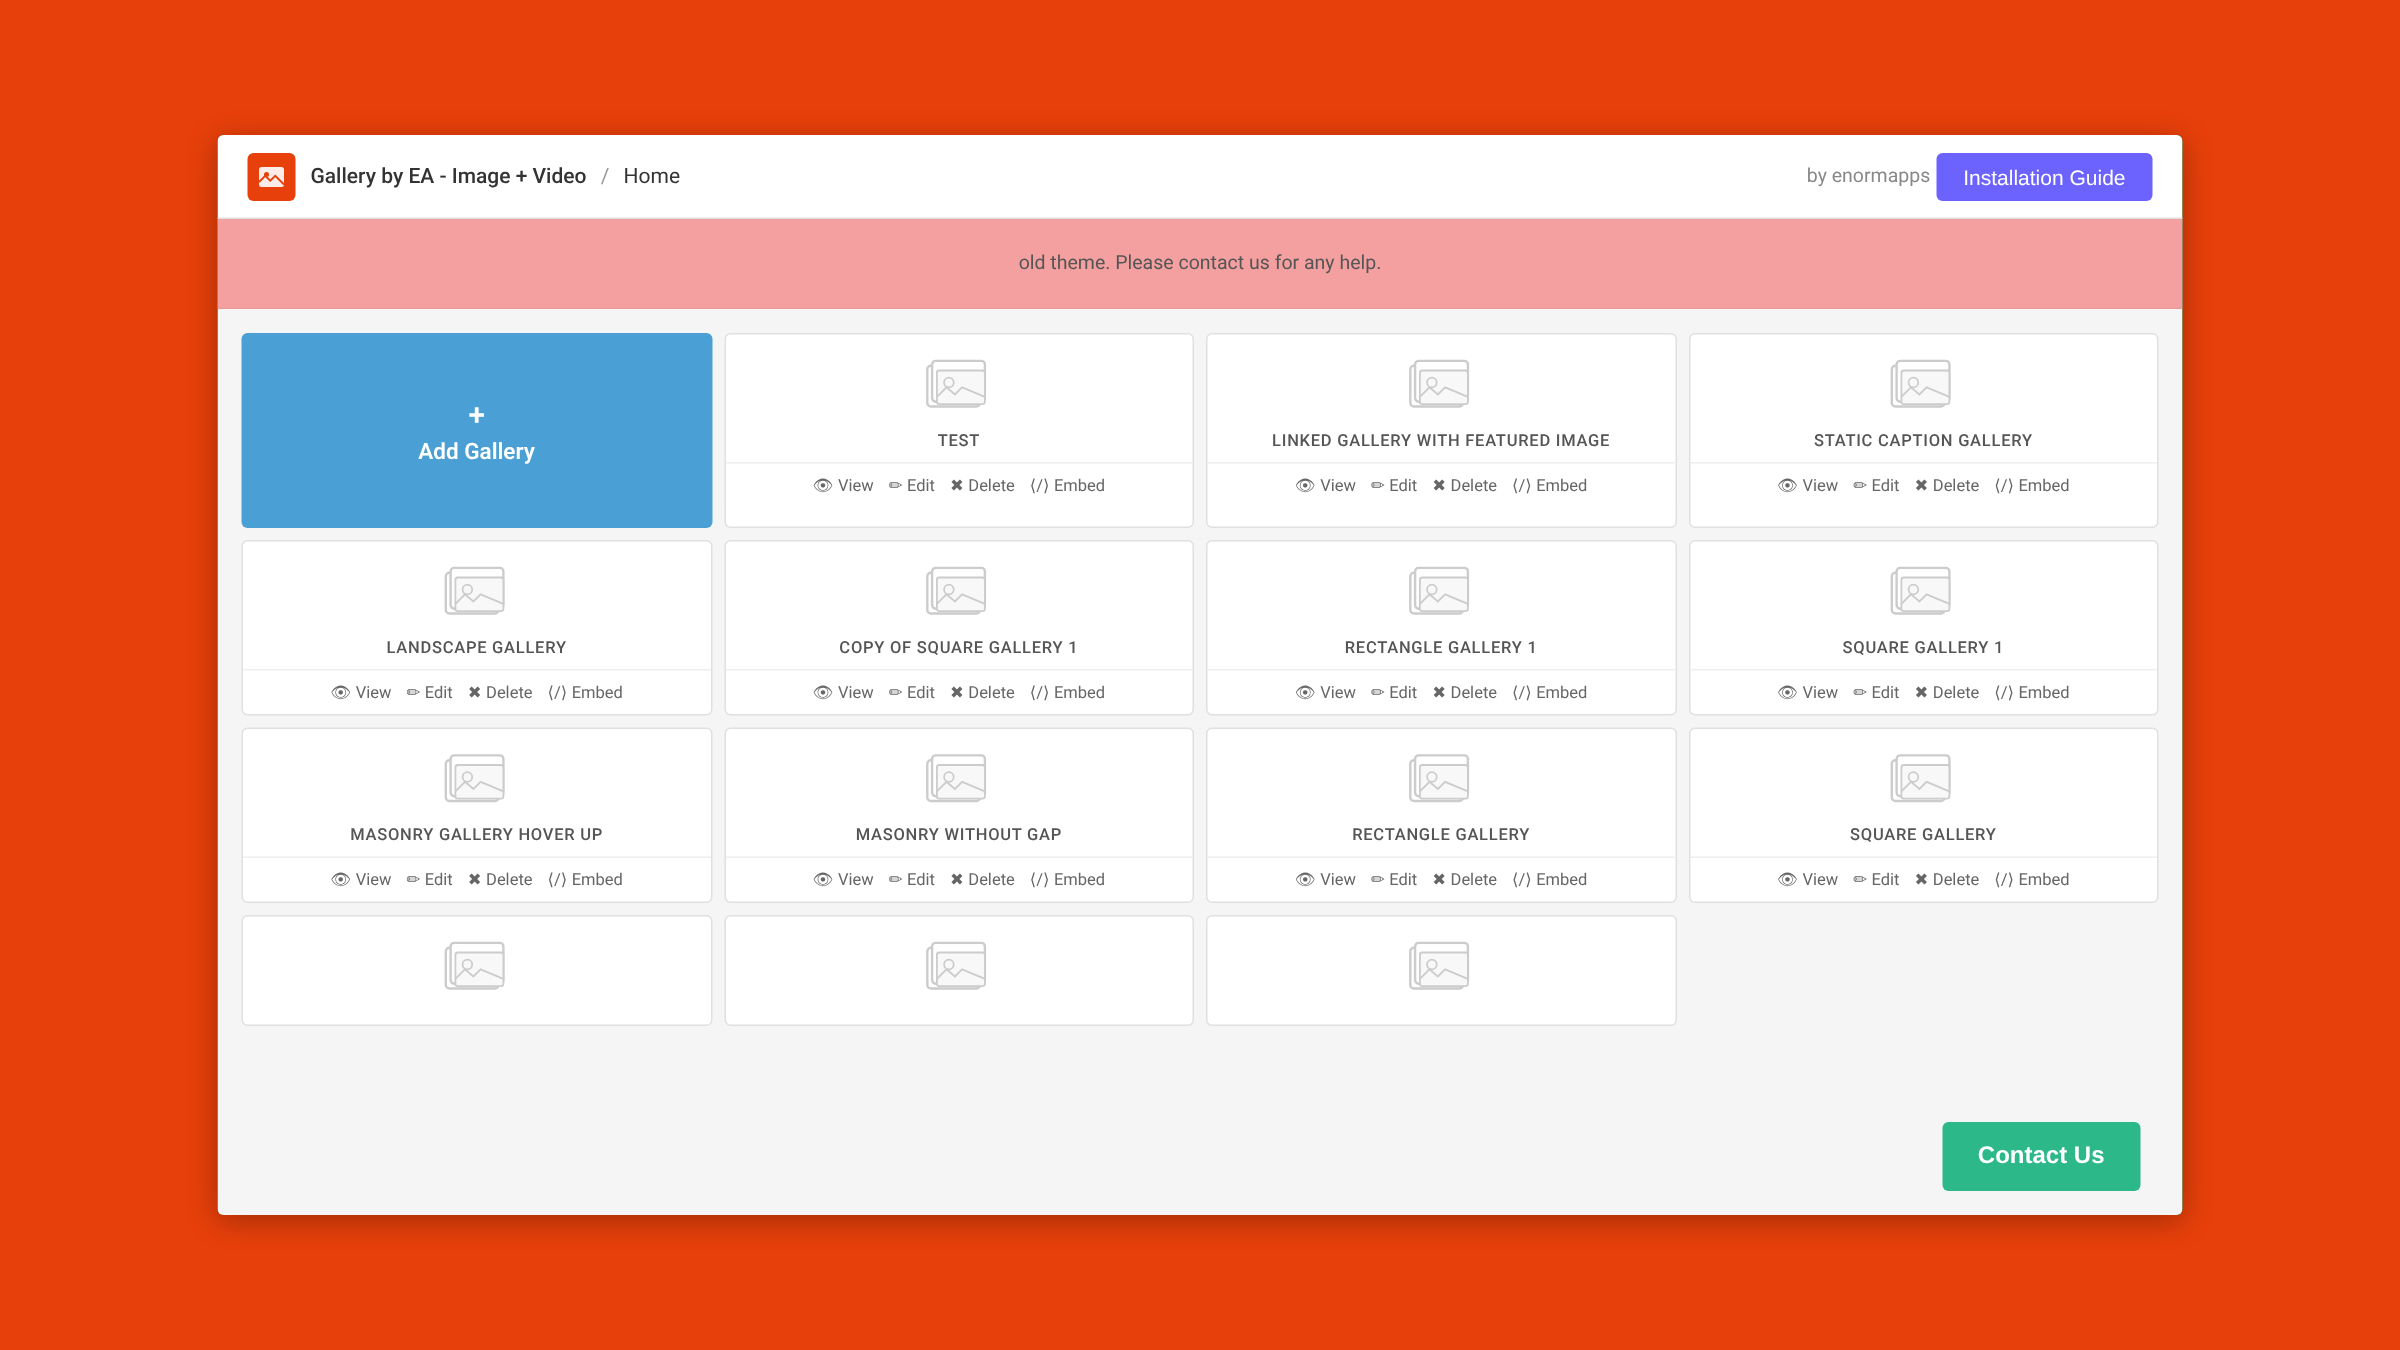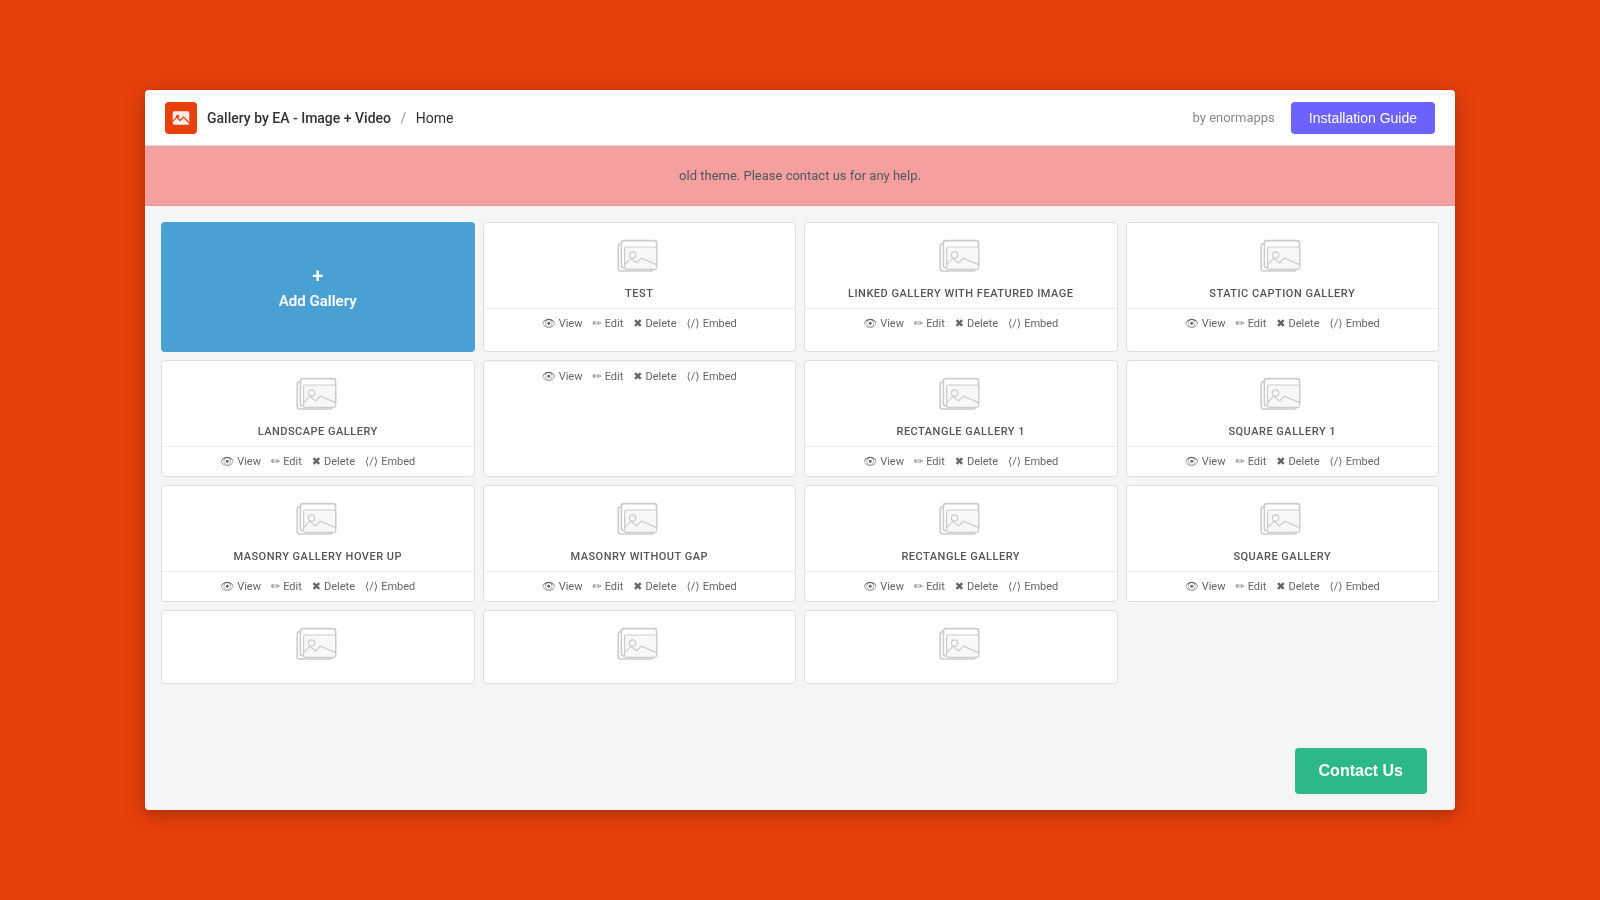--- a/index.html
+++ b/index.html
@@ -64,21 +64,21 @@
     .breadcrumb .separator {
       color: #999;
       margin: 0 6px;
     }
     .breadcrumb .page-name {
       color: #333;
     }
     .header-right {
       display: flex;
       align-items: center;
-      gap: 16px;
+      gap: 4px;
     }
     .by-enormapps {
       font-size: 13px;
       color: #888;
     }
     .install-btn {
       background: #6c63ff;
       color: white;
       border: none;
       border-radius: 4px;
@@ -352,20 +352,30 @@
                 <span class="action-btn">
                   <span class="action-icon">✖</span>
                   <span>Delete</span>
                 </span>
                 <span class="action-btn">
                   <span class="action-icon">⟨/⟩</span>
                   <span>Embed</span>
                 </span>
               </div>
             </div><div class="gallery-card">
+              <div class="gallery-card-top">
+                <svg class="img-icon" viewBox="0 0 60 50" fill="none" xmlns="http://www.w3.org/2000/svg">
+    <rect x="4" y="6" width="44" height="34" rx="3" stroke="#ccc" stroke-width="2" fill="white"></rect>
+    <rect x="8" y="2" width="44" height="34" rx="3" stroke="#ccc" stroke-width="2" fill="white"></rect>
+    <rect x="12" y="10" width="40" height="28" rx="2" stroke="#ccc" stroke-width="1.5" fill="#f8f8f8"></rect>
+    <circle cx="22" cy="20" r="4" stroke="#ccc" stroke-width="1.5" fill="none"></circle>
+    <path d="M12 32 L20 24 L27 30 L33 24 L52 32" stroke="#ccc" stroke-width="1.5" fill="none"></path>
+  </svg>
+                <div class="gallery-name">COPY OF SQUARE GALLERY 1</div>
+              </div>
               <div class="gallery-actions">
                 <span class="action-btn">
                   <span class="action-icon">👁</span>
                   <span>View</span>
                 </span>
                 <span class="action-btn">
                   <span class="action-icon">✏</span>
                   <span>Edit</span>
                 </span>
                 <span class="action-btn">

